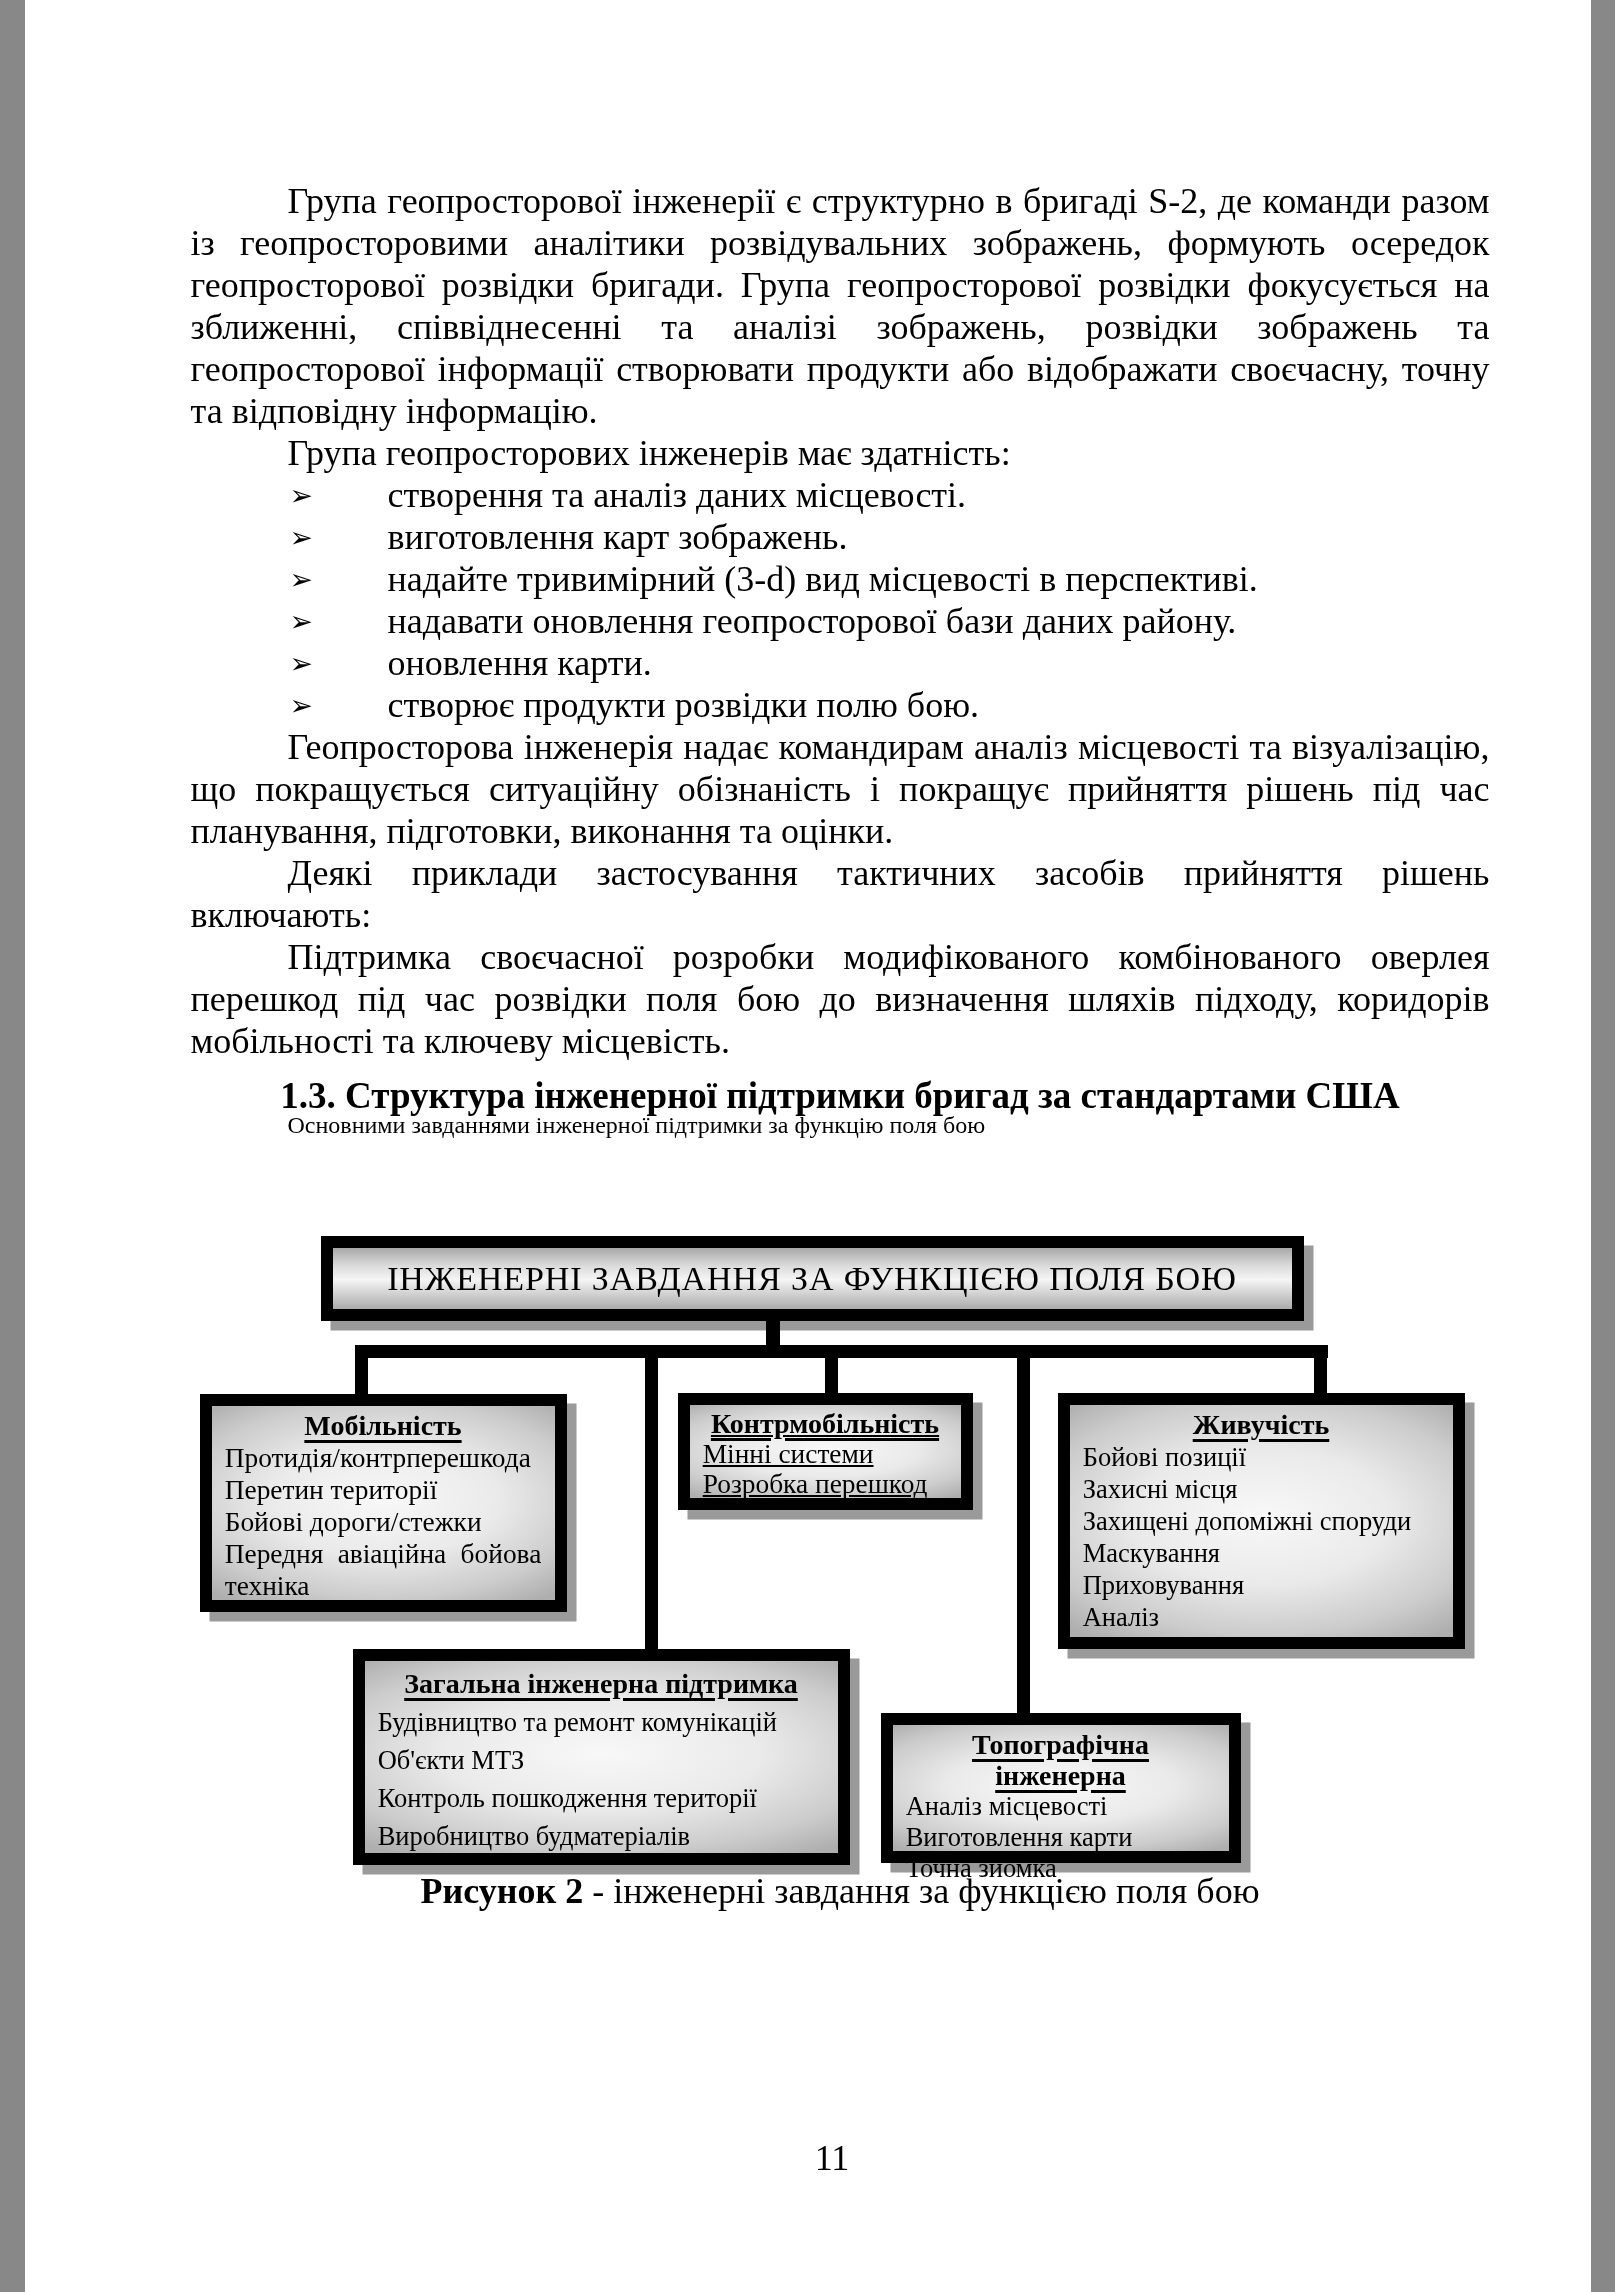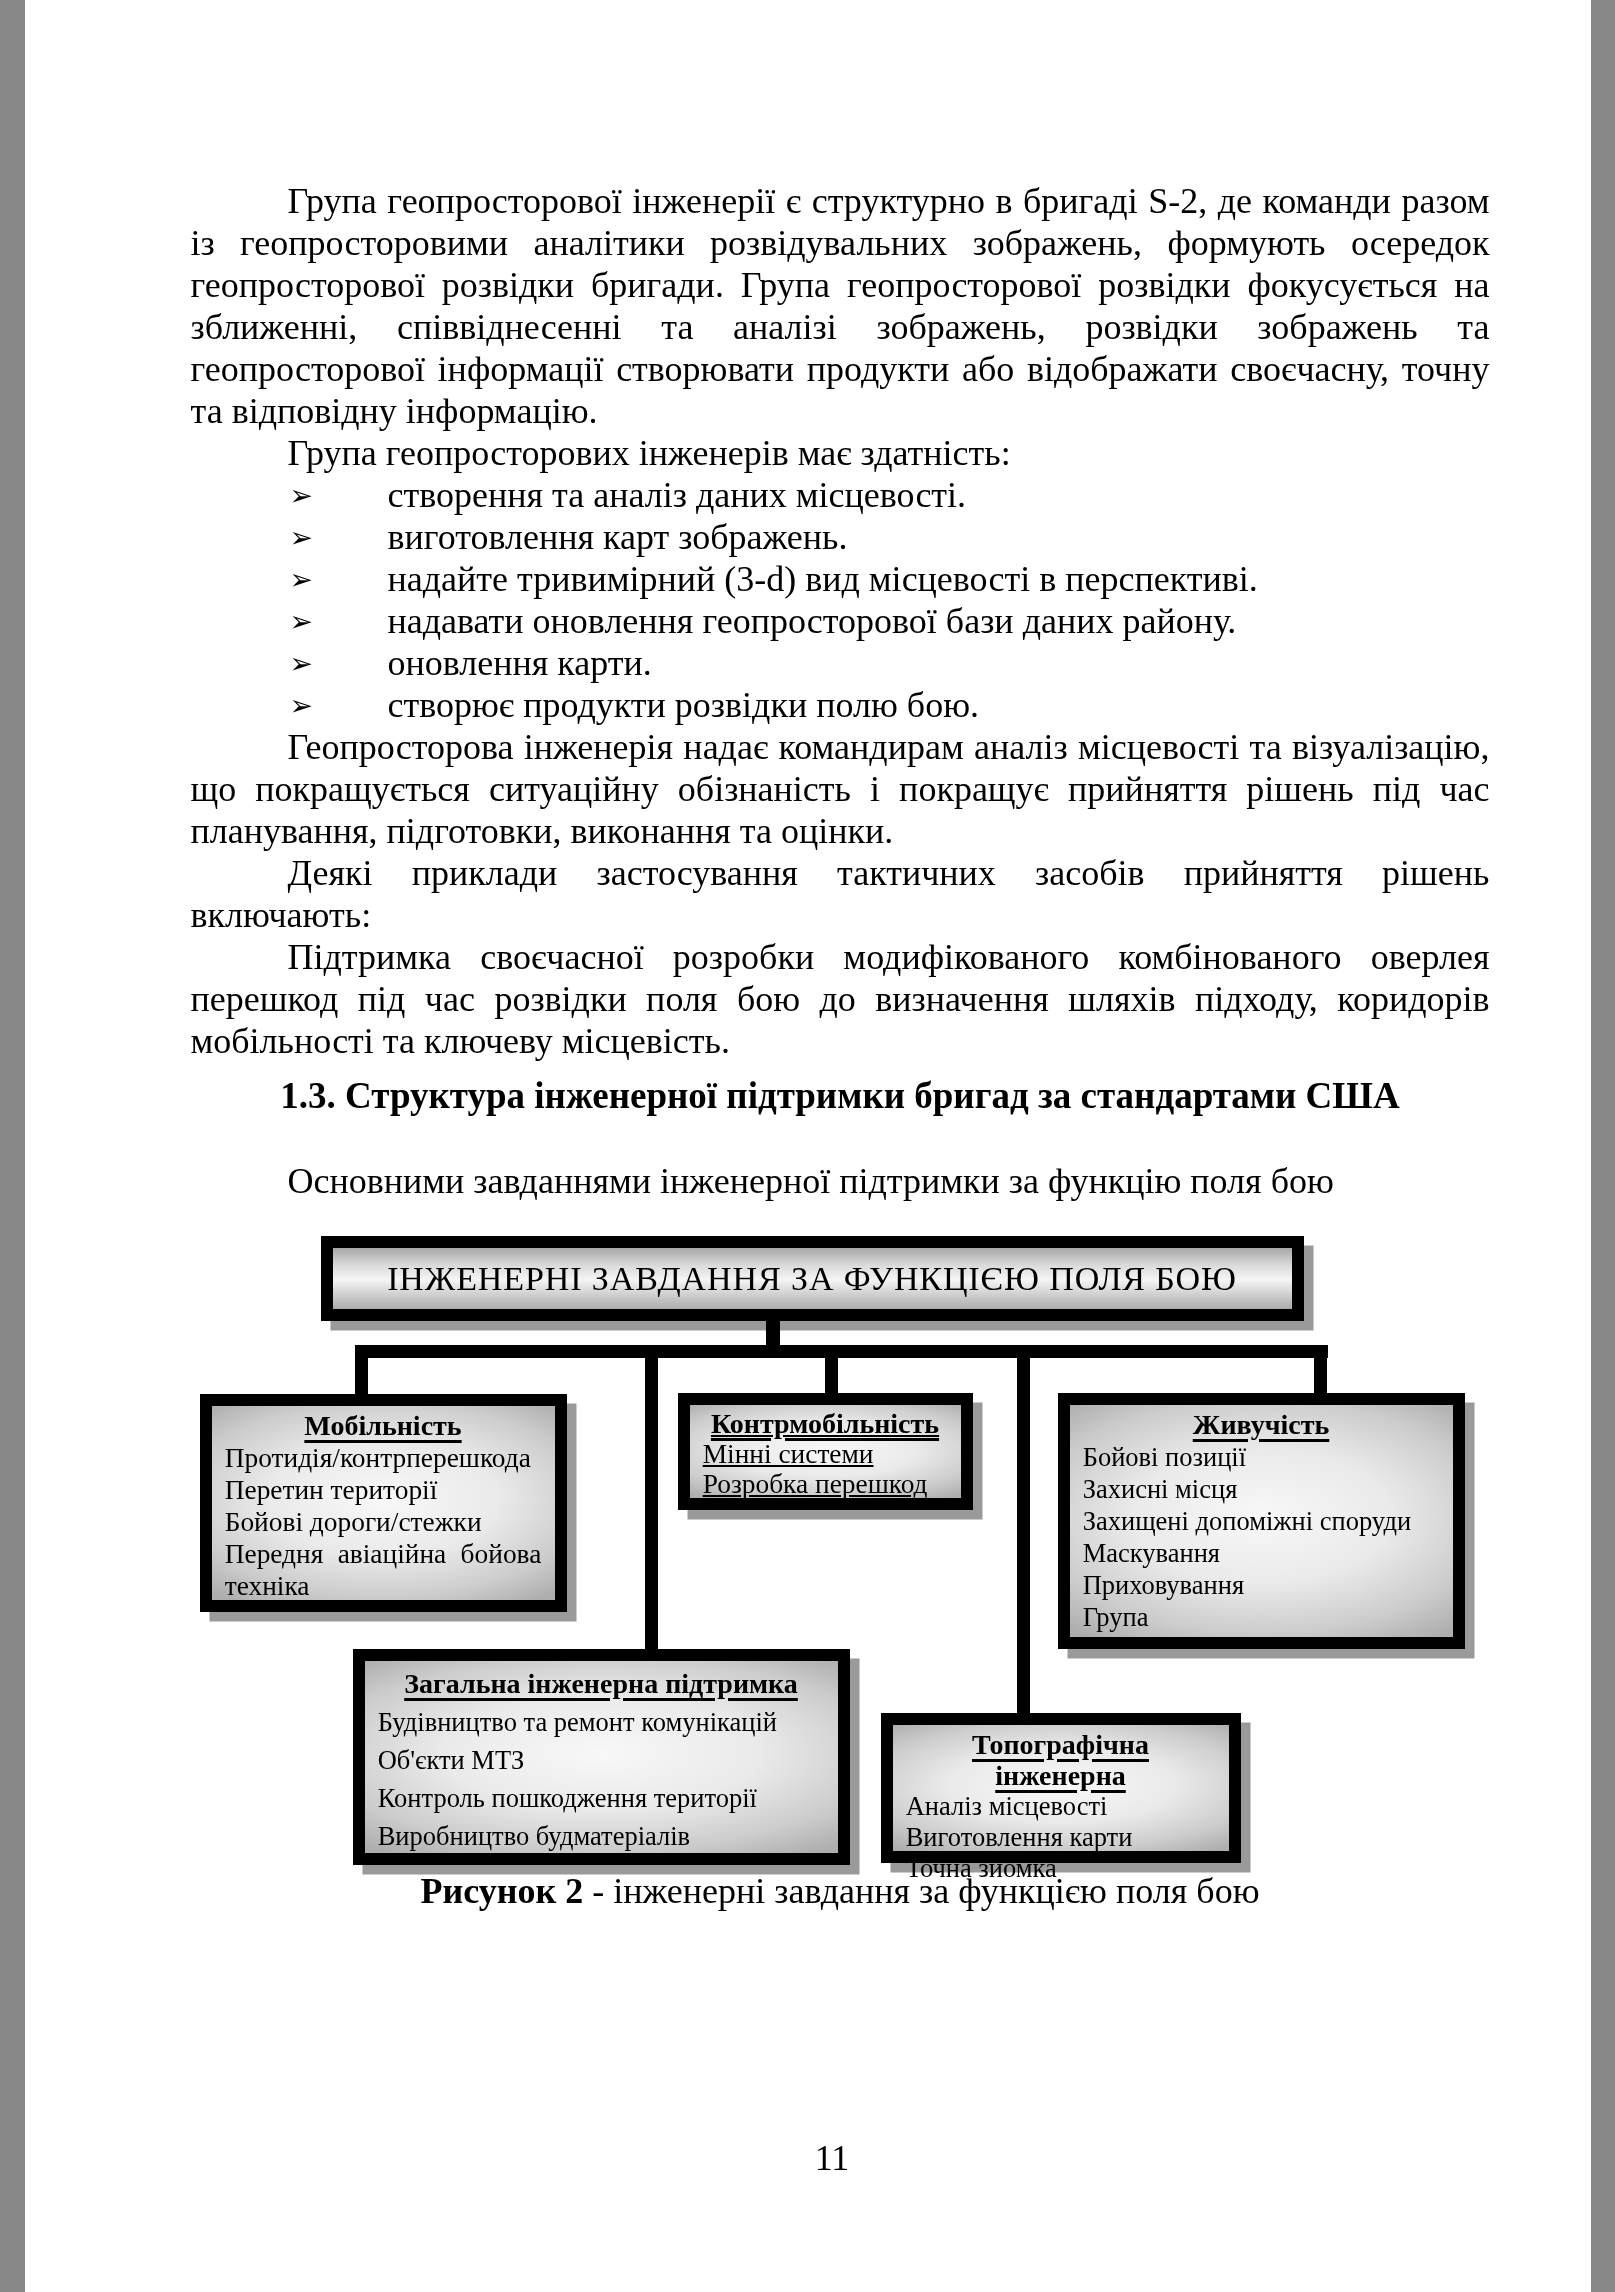--- a/index.html
+++ b/index.html
@@ -24,22 +24,22 @@
   .bullet .marker {
     position:absolute; left:99px; top:0.9px;
     font-family:"DejaVu Sans",sans-serif; font-size:28px; line-height:42px;
   }
 
   .heading {
     position:absolute; left:166px; top:1073px; width:1299px;
     font-size:37px; line-height:45px; font-weight:bold; text-align:center;
   }
   .intro {
-    position:absolute; left:166px; top:1160px; width:1299px;
-    font-size:36px; line-height:42px; text-indent:97px;
+    position:absolute; left:166px; top:1104px; width:1299px;
+    font-size:24px; line-height:42px; text-indent:97px;
   }
 
   
   .conn { position:absolute; background:#000; }
 
   .root-box {
     position:absolute; left:296px; top:1236px; width:983px; height:85px;
     border:12.3px solid #000;
     background:linear-gradient(180deg,#a8a8a8 0%,#dcdcdc 30%,#f5f5f5 52%,#d9d9d9 70%,#ababab 100%);
     box-shadow:9.5px 9.5px 0 0 #9a9a9a;
@@ -151,21 +151,21 @@
       <div class="dbox-item">Розробка перешкод</div>
     </div>
 
     <div class="dbox box-survivability">
       <div class="dbox-title">Живучість</div>
       <div class="dbox-item">Бойові позиції</div>
       <div class="dbox-item">Захисні місця</div>
       <div class="dbox-item">Захищені допоміжні споруди</div>
       <div class="dbox-item">Маскування</div>
       <div class="dbox-item">Приховування</div>
-      <div class="dbox-item">Група</div>
+      <div class="dbox-item">Аналіз</div>
     </div>
 
     <div class="dbox box-general">
       <div class="dbox-title">Загальна інженерна підтримка</div>
       <div class="dbox-item">Будівництво та ремонт комунікацій</div>
       <div class="dbox-item">Об'єкти МТЗ</div>
       <div class="dbox-item">Контроль пошкодження території</div>
       <div class="dbox-item">Виробництво будматеріалів</div>
     </div>
 

